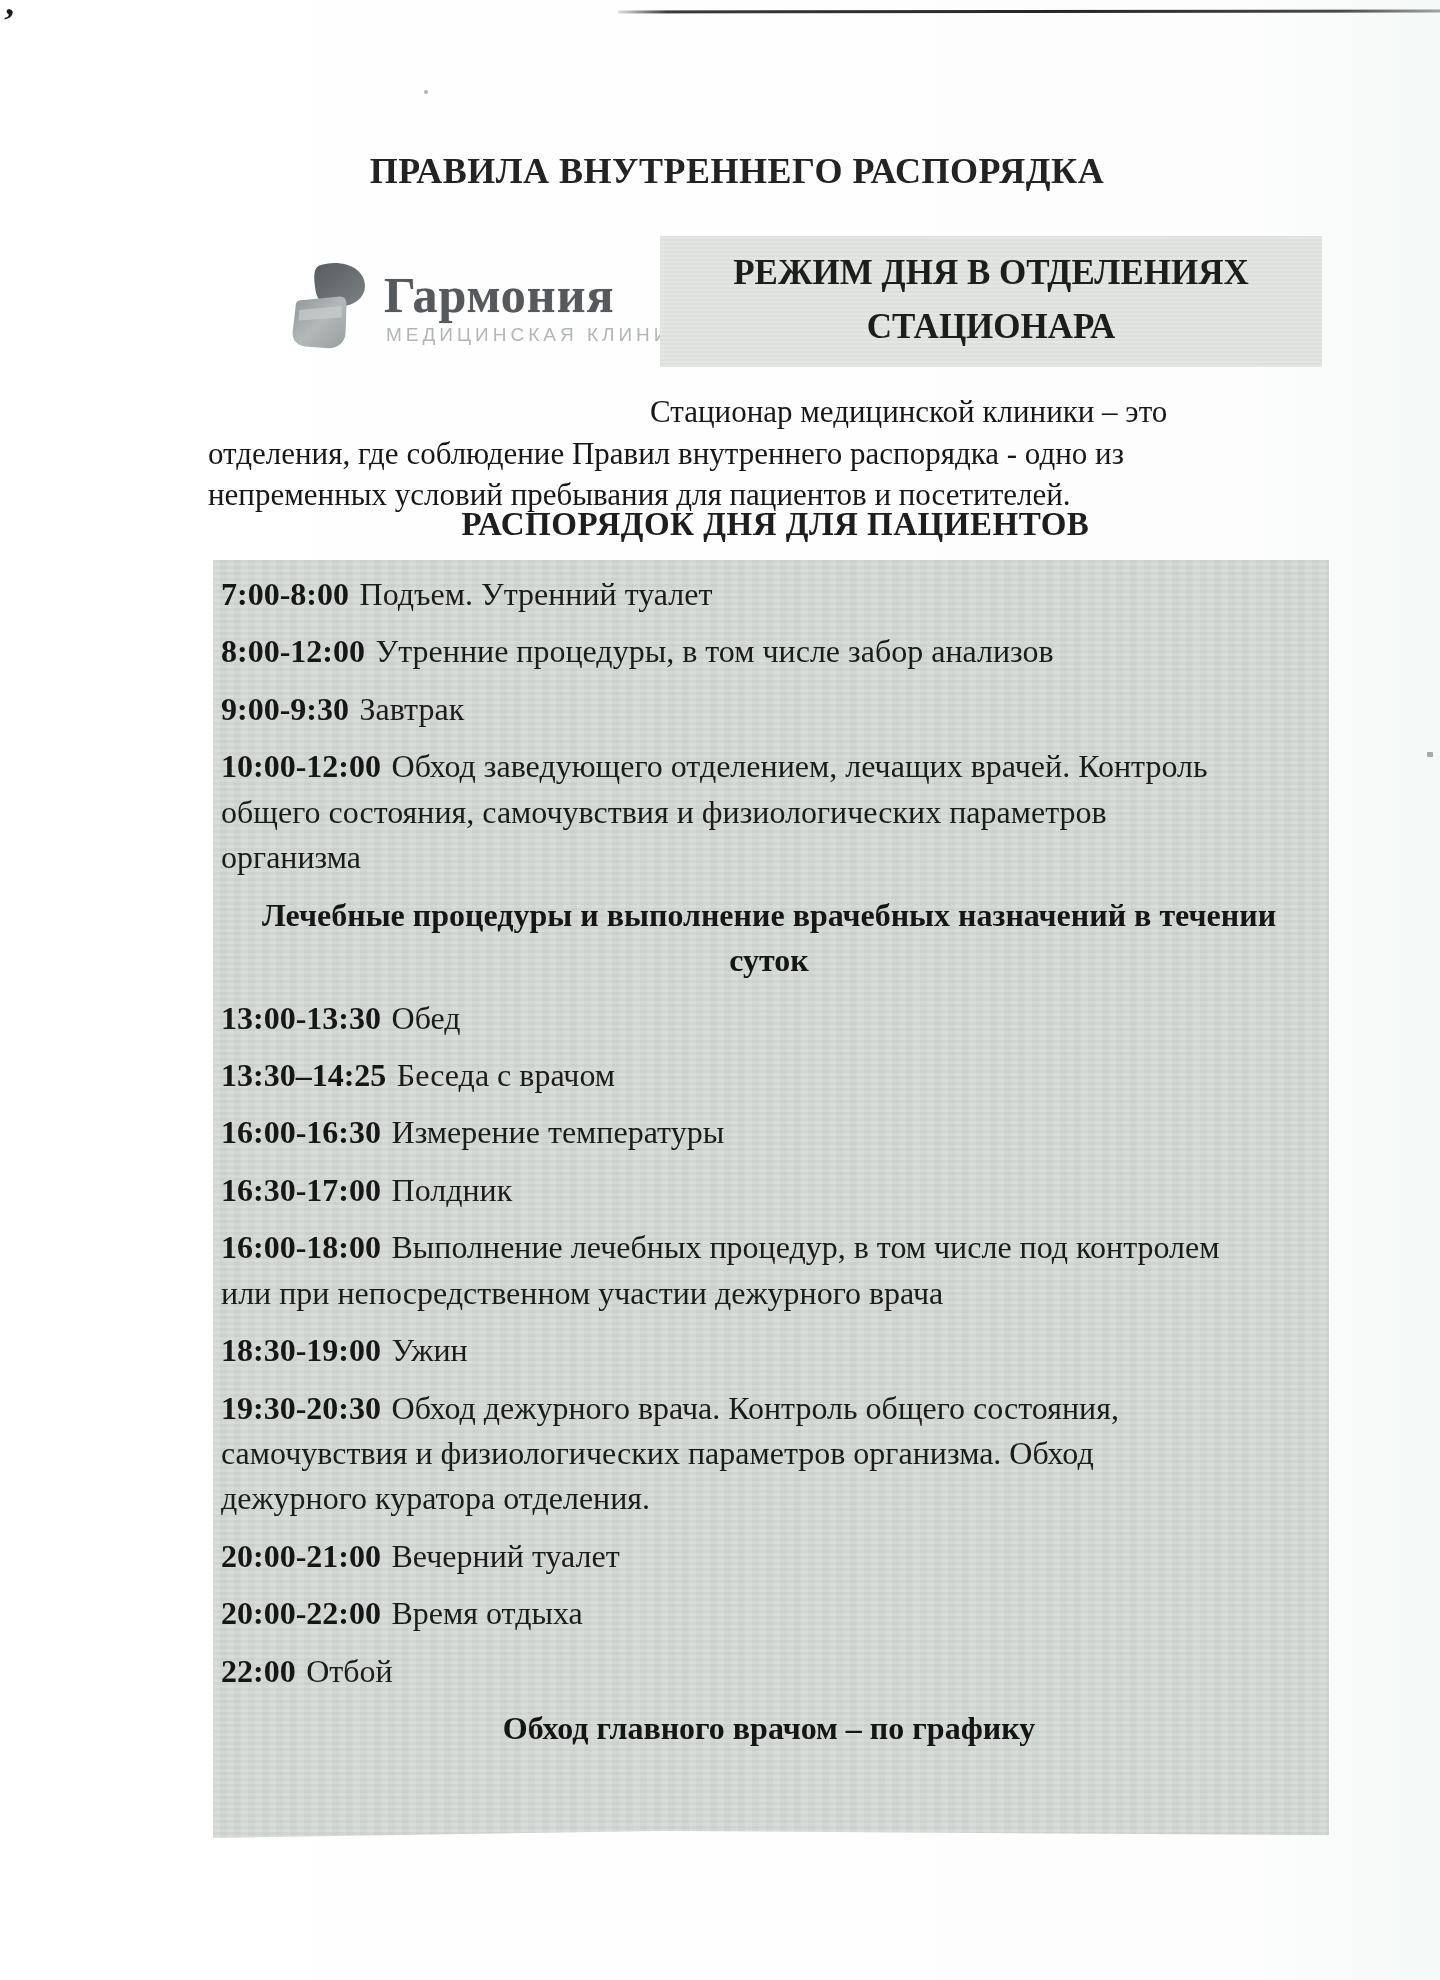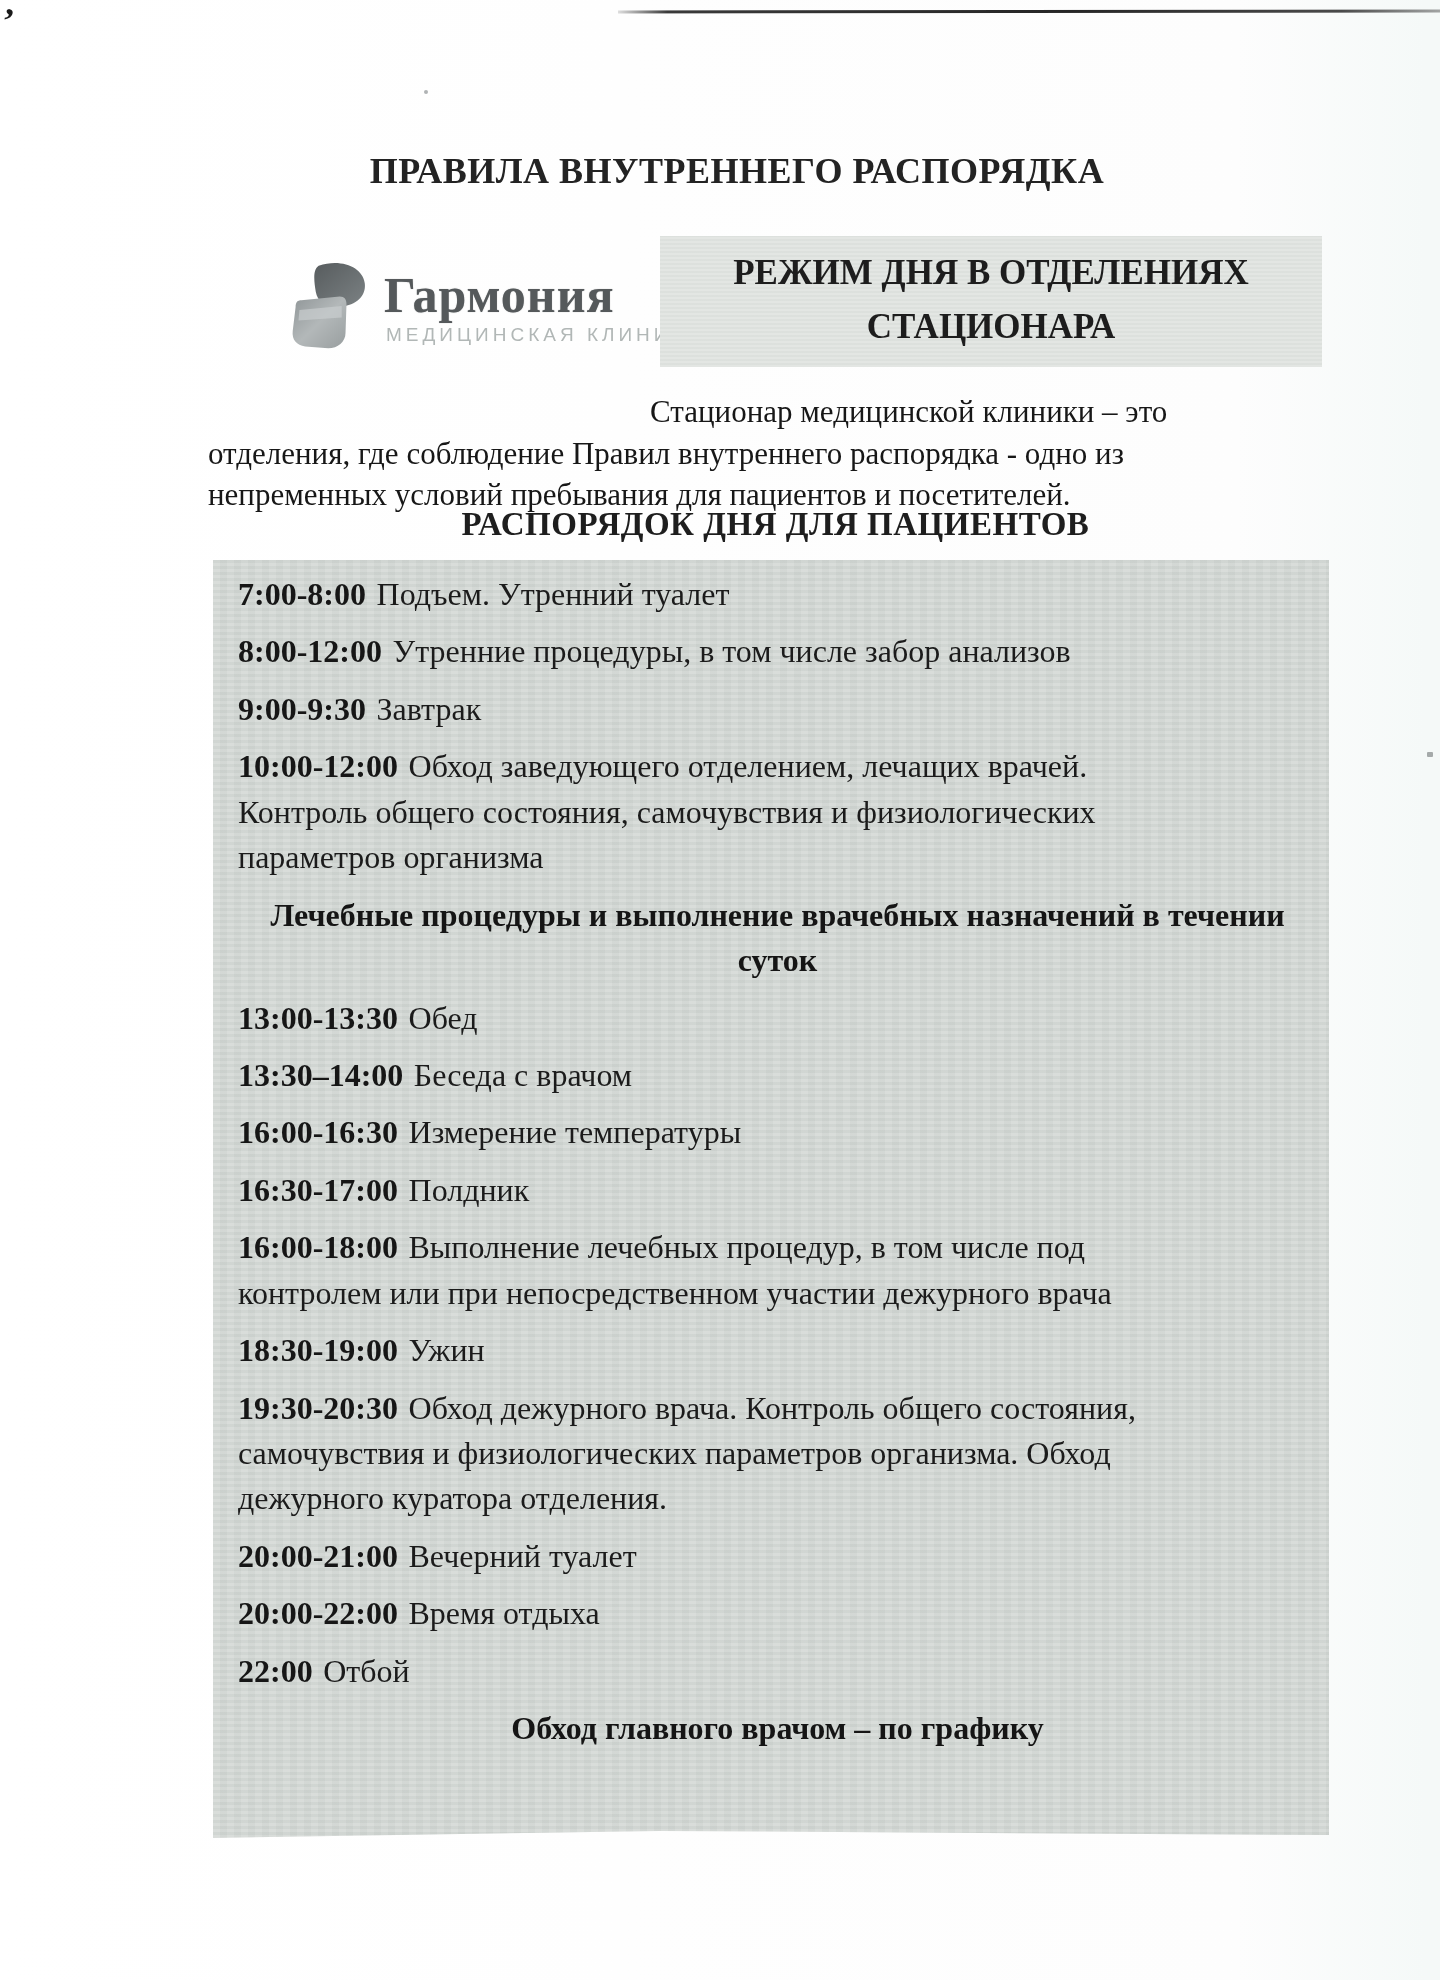--- a/index.html
+++ b/index.html
@@ -88,21 +88,21 @@
   }
 
   
   .schedule-box {
     position: absolute; left: 213px; top: 560px; width: 1116px; height: 1278px;
     box-sizing: border-box;
     background:
       repeating-linear-gradient(0deg, rgba(255,255,255,0.05) 0 3px, rgba(70,95,85,0.045) 3px 6px),
       repeating-linear-gradient(90deg, rgba(255,255,255,0.03) 0 7px, rgba(60,80,75,0.03) 7px 14px),
       #d6dad7;
-    padding: 12px 12px 0 25px;
+    padding: 12px 12px 0 8px;
     clip-path: polygon(0 0, 100% 0, 100% calc(100% - 3px), 40% calc(100% - 7px), 0 100%);
     font-size: 32px; color: #1b1b1b;
   }
   .sched-entry {
     line-height: 1.42; margin-bottom: 12px; padding-right: 96px;
   }
   .sched-entry .time { font-weight: bold; margin-right: 0.33em; color: #161616; }
   .sched-note {
     font-weight: bold; text-align: center; line-height: 1.42;
     margin-bottom: 12px; padding: 0 6px; color: #151515;
@@ -170,21 +170,21 @@
     <span class="time">10:00-12:00</span><span class="desc">Обход заведующего отделением, лечащих врачей. Контроль общего состояния, самочувствия и физиологических параметров организма</span>
   </div>
 
   <div class="sched-note">Лечебные процедуры и выполнение врачебных назначений в течении суток</div>
 
   <div class="sched-entry">
     <span class="time">13:00-13:30</span><span class="desc">Обед</span>
   </div>
 
   <div class="sched-entry">
-    <span class="time">13:30–14:00</span><span class="desc">Беседа с врачом</span>
+    <span class="time">13:30–14:25</span><span class="desc">Беседа с врачом</span>
   </div>
 
 
   <div class="sched-entry">
     <span class="time">16:00-16:30</span><span class="desc">Измерение температуры</span>
   </div>
 
   <div class="sched-entry">
     <span class="time">16:30-17:00</span><span class="desc">Полдник</span>
   </div>

